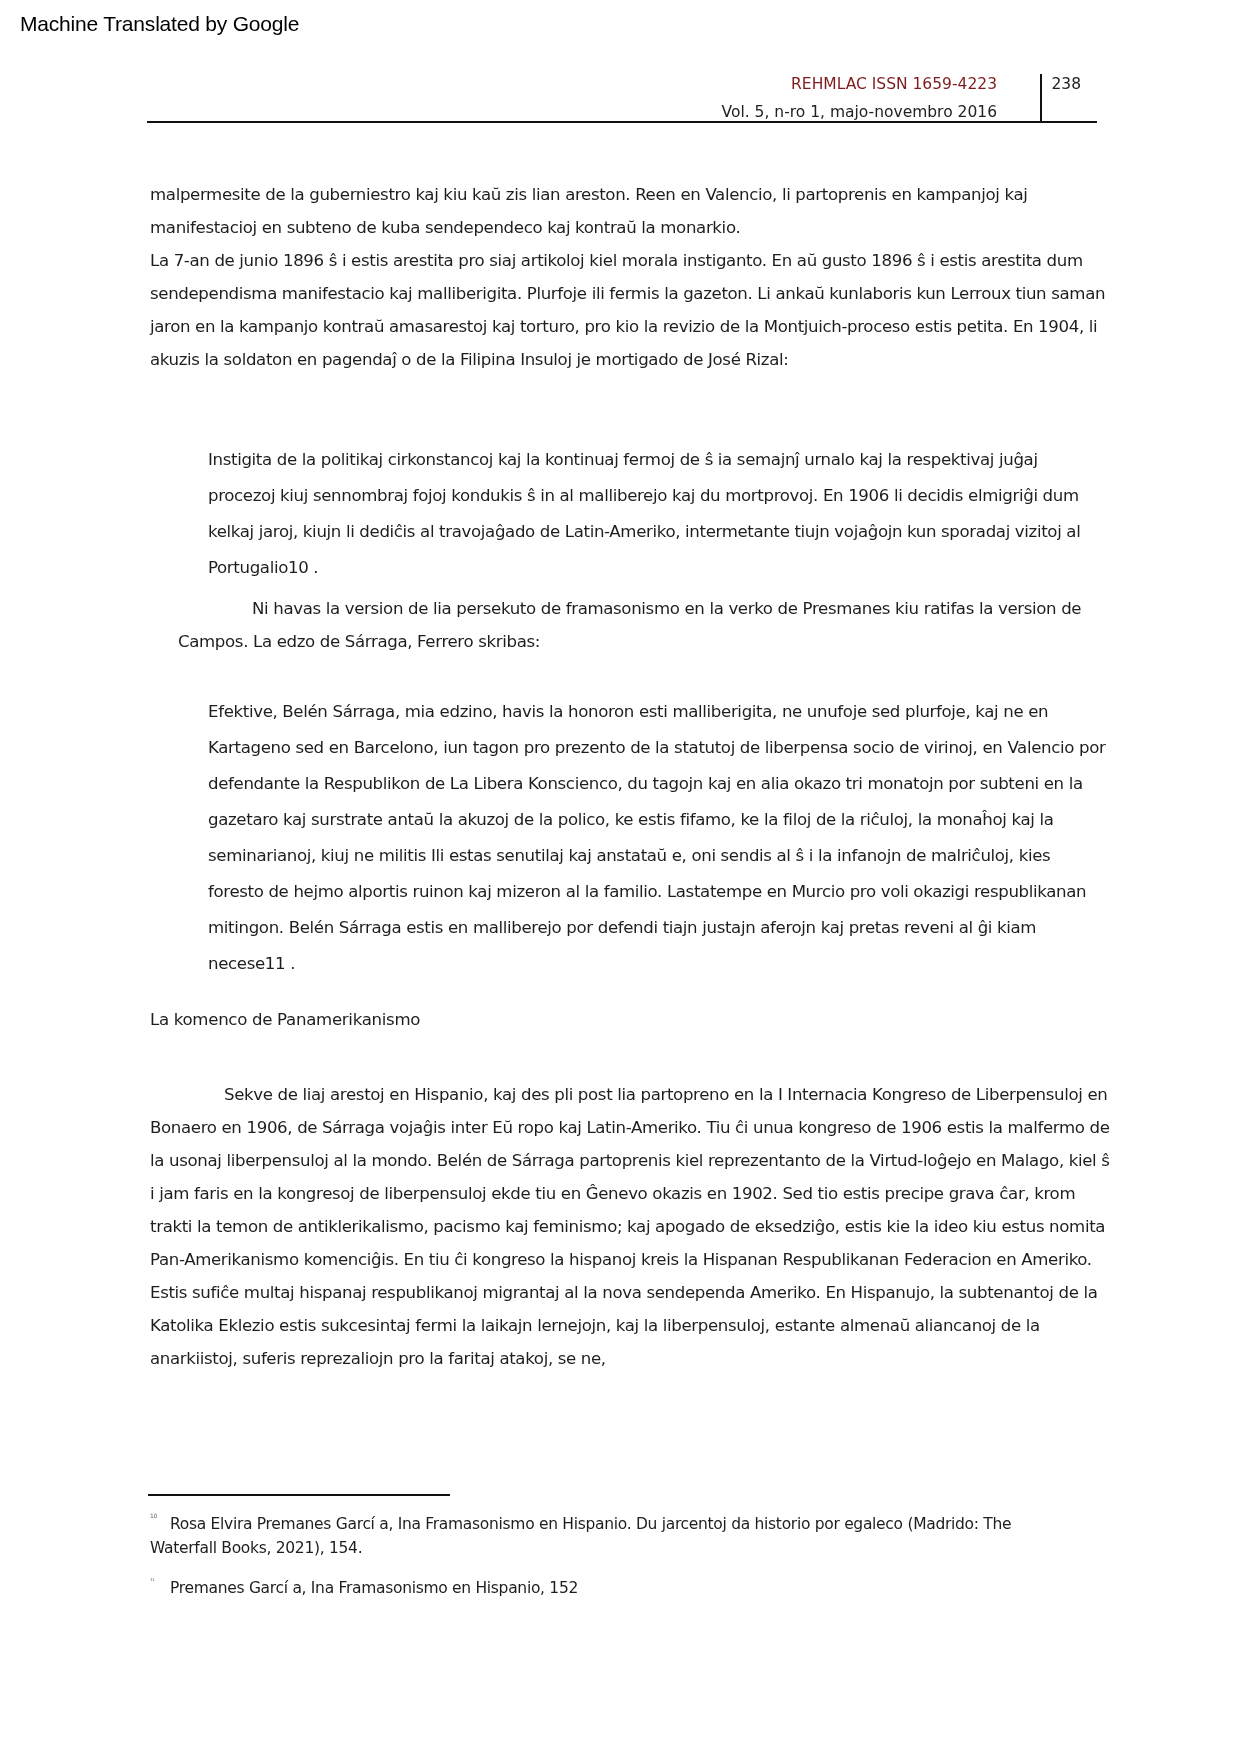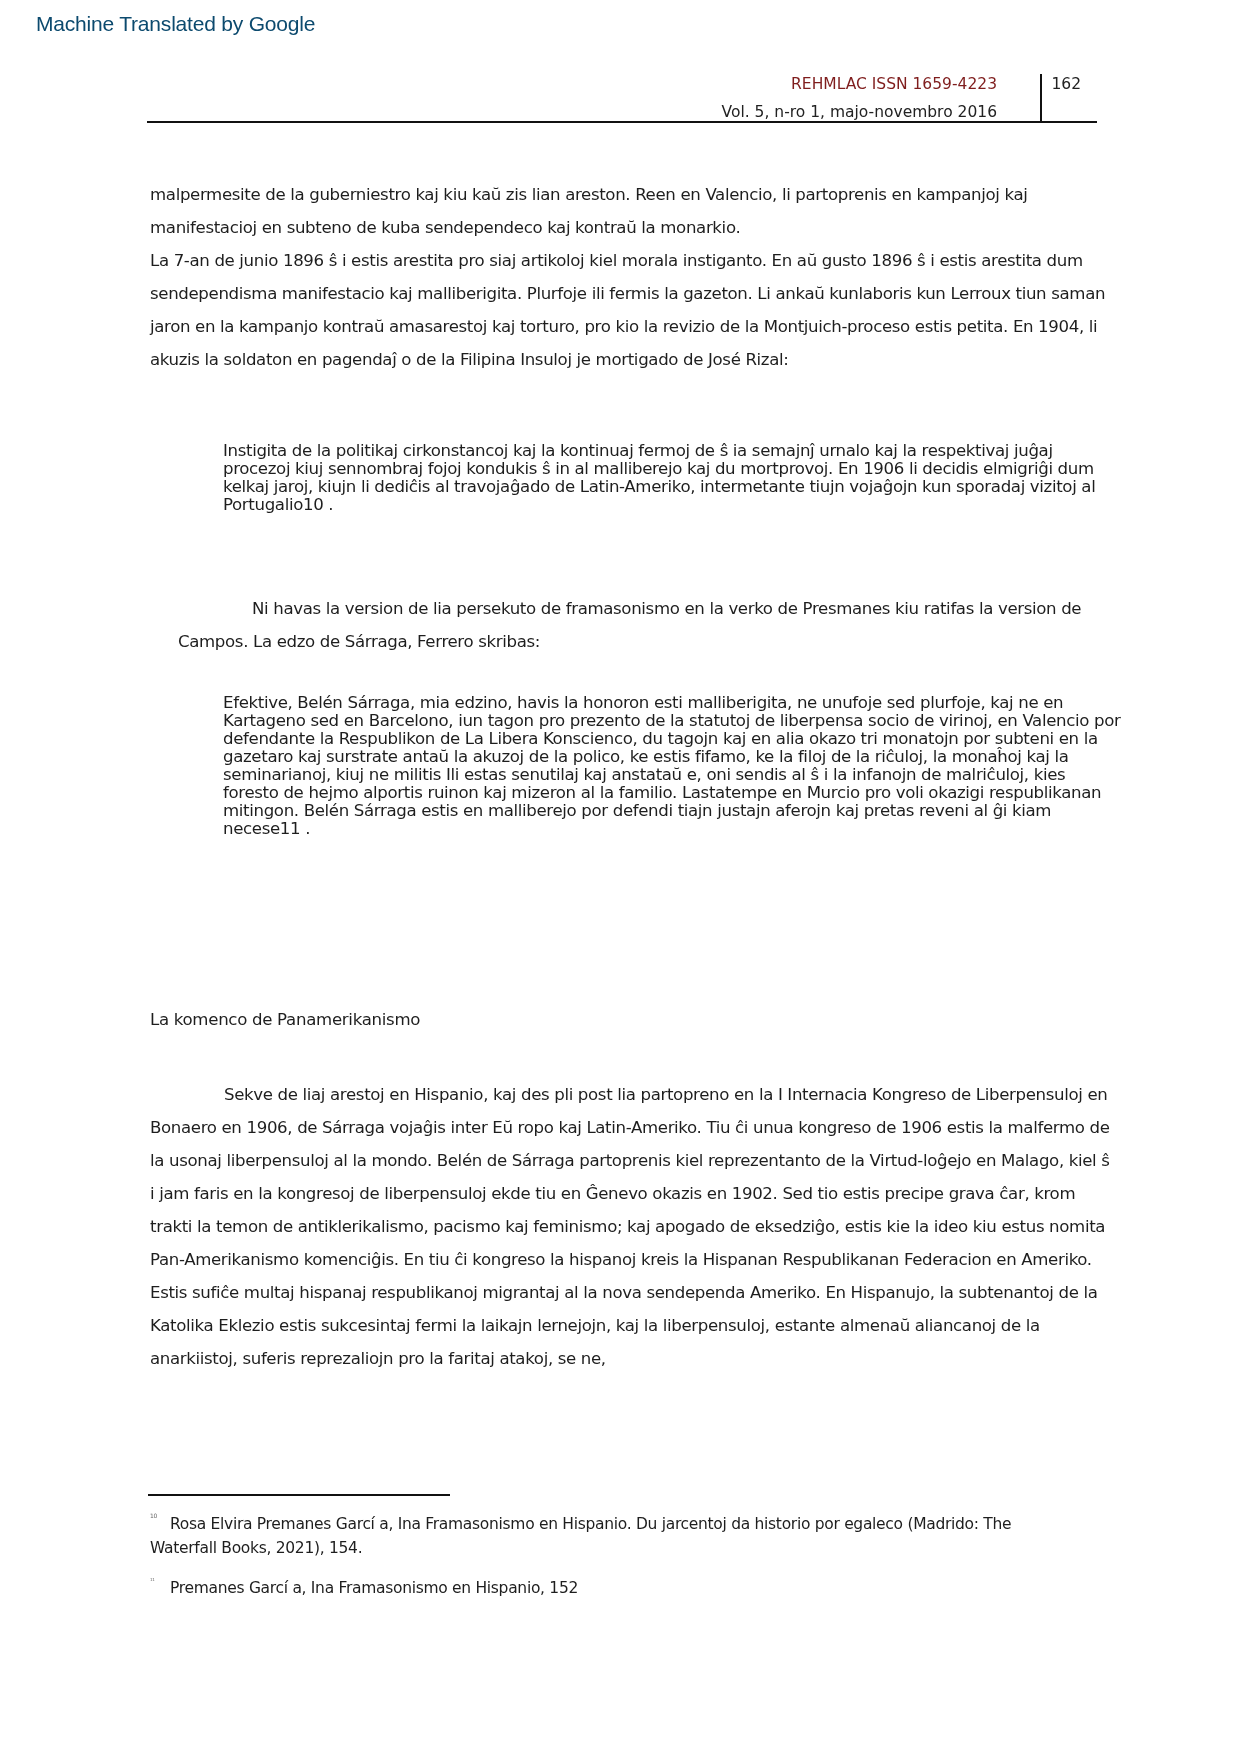--- a/index.html
+++ b/index.html
@@ -10,25 +10,25 @@
     body {
       width: 1240px;
       height: 1754px;
       position: relative;
       overflow: hidden;
       color: #1a1a1a;
       font-family: "DejaVu Sans", "Liberation Sans", sans-serif;
     }
     .mt-banner {
       position: absolute;
-      left: 36px;
+      left: 20px;
       top: 12px;
       font-family: "Liberation Sans", sans-serif;
       font-size: 21px;
-      color: #0c4a6e;
+      color: #000000;
       letter-spacing: -0.2px;
       text-align: right;
     }
     .header {
       position: absolute;
       left: 147px;
       top: 70px;
       width: 950px;
       height: 52px;
     }
@@ -82,24 +82,24 @@
       color: #1e1e1e;
     }
     .body-text p {
       margin: 0;
     }
     .indent {
       text-indent: 74px;
     }
     .quote {
       position: absolute;
-      left: 223px;
+      left: 208px;
       width: 900px;
       font-size: 16.6px;
-      line-height: 18px;
+      line-height: 36px;
       letter-spacing: -0.35px;
       color: #1e1e1e;
     }
     .section-title {
       position: absolute;
       left: 150px;
       top: 1010px;
       font-size: 16.6px;
       letter-spacing: -0.3px;
       color: #1e1e1e;
@@ -139,21 +139,21 @@
   </style>
 </head>
 <body>
 
 <div class="mt-banner">Machine Translated by Google</div>
 
 <div class="header">
   <div class="header-journal">REHMLAC ISSN 1659-4223</div>
   <div class="header-vol">Vol. 5, n-ro 1, majo-novembro 2016</div>
   <div class="header-divider"></div>
-  <div class="header-page">162</div>
+  <div class="header-page">238</div>
   <div class="header-rule"></div>
 </div>
 
 <div class="body-text" style="top:178px;">
   <p>malpermesite de la guberniestro kaj kiu kaŭ zis lian areston. Reen en Valencio, li partoprenis en kampanjoj kaj manifestacioj en subteno de kuba sendependeco kaj kontraŭ  la monarkio.</p>
   <p>La 7-an de junio 1896 ŝ i estis arestita pro siaj artikoloj kiel morala instiganto. En aŭ gusto 1896 ŝ i estis arestita dum sendependisma manifestacio kaj malliberigita. Plurfoje ili fermis la gazeton. Li ankaŭ kunlaboris kun Lerroux tiun saman jaron en la kampanjo kontraŭ  amasarestoj kaj torturo, pro kio la revizio de la Montjuich-proceso estis petita. En 1904, li akuzis la soldaton en pagendaĵ o de la Filipina Insuloj je mortigado de José Rizal:</p>
 </div>
 
 <div class="quote" style="top:442px;">Instigita de la politikaj cirkonstancoj kaj la kontinuaj fermoj de ŝ ia semajnĵ urnalo kaj la respektivaj juĝaj procezoj kiuj sennombraj fojoj kondukis ŝ in al malliberejo kaj du mortprovoj. En 1906 li decidis elmigriĝi dum kelkaj jaroj, kiujn li dediĉis al travojaĝado de Latin-Ameriko, intermetante tiujn vojaĝojn kun sporadaj vizitoj al Portugalio10 .</div>
 

